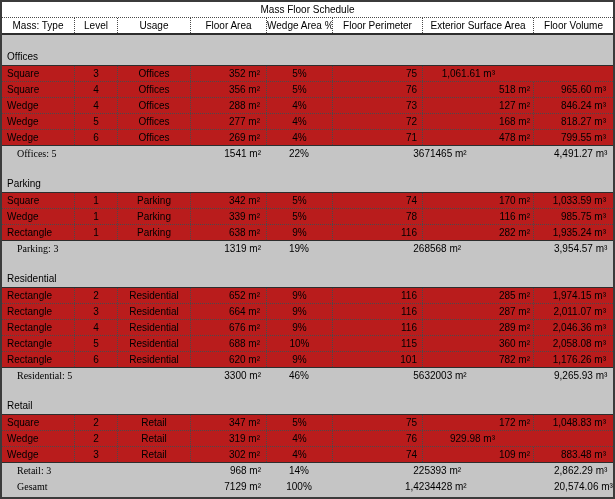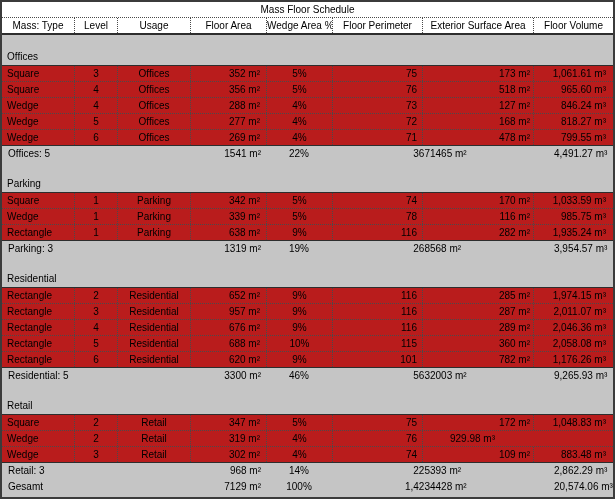--- a/index.html
+++ b/index.html
@@ -36,21 +36,21 @@
   .block { background:#b91c1c; border-top:1px solid #2d2d2d; border-bottom:1px solid #2d2d2d; }
   .block .row { border-bottom:1px dotted #4a4a4a; }
   .block .row:last-child { border-bottom:none; height:15px; }
   .cell { overflow:hidden; }
   .al { text-align:left; padding-left:5px; }
   .ac { text-align:center; }
   .ar { text-align:right; }
   .c4.ar { padding-right:6px; } .c6.ar { padding-right:5px; }
   .c7.ar { padding-right:3px; } .c8.ar { padding-right:7px;text-align:right; }
   .subtotal-row { display:flex; height:16px; line-height:16px; white-space:nowrap; }
-  .s-label { width:188px; padding-left:6px; }
+  .s-label { width:188px; padding-left:15px;font-family:Liberation Serif, serif; }
   .s4 { width:76px; text-align:right; padding-right:5px; }
   .s5 { width:66px; text-align:center; }
   .s6 { width:98px; text-align:right; }
   .s7 { width:124px; text-align:left; padding-right:2px; }
   .s8 { width:59px; text-align:right; padding-right:17px; }
 </style>
 </head>
 <body>
 
 <div class="schedule">
@@ -69,21 +69,20 @@
       <div class="gap"></div>
       <div class="group-label">Offices</div>
       <div class="block">
         <div class="row">
           <div class="c1 al cell">Square</div>
           <div class="c2 ac cell sep">3</div>
           <div class="c3 ac cell sep">Offices</div>
           <div class="c4 ar cell sep">352 m²</div>
           <div class="c5 ac cell sep">5%</div>
           <div class="c6 ar cell sep">75</div>
-          <div class="c7 ar cell sep">173 m²</div>
           <div class="c8 ar cell sep">1,061.61 m³</div>
         </div>
         <div class="row">
           <div class="c1 al cell">Square</div>
           <div class="c2 ac cell sep">4</div>
           <div class="c3 ac cell sep">Offices</div>
           <div class="c4 ar cell sep">356 m²</div>
           <div class="c5 ac cell sep">5%</div>
           <div class="c6 ar cell sep">76</div>
           <div class="c7 ar cell sep">518 m²</div>
@@ -180,21 +179,21 @@
           <div class="c4 ar cell sep">652 m²</div>
           <div class="c5 ac cell sep">9%</div>
           <div class="c6 ar cell sep">116</div>
           <div class="c7 ar cell sep">285 m²</div>
           <div class="c8 ar cell sep">1,974.15 m³</div>
         </div>
         <div class="row">
           <div class="c1 al cell">Rectangle</div>
           <div class="c2 ac cell sep">3</div>
           <div class="c3 ac cell sep">Residential</div>
-          <div class="c4 ar cell sep">957 m²</div>
+          <div class="c4 ar cell sep">664 m²</div>
           <div class="c5 ac cell sep">9%</div>
           <div class="c6 ar cell sep">116</div>
           <div class="c7 ar cell sep">287 m²</div>
           <div class="c8 ar cell sep">2,011.07 m³</div>
         </div>
         <div class="row">
           <div class="c1 al cell">Rectangle</div>
           <div class="c2 ac cell sep">4</div>
           <div class="c3 ac cell sep">Residential</div>
           <div class="c4 ar cell sep">676 m²</div>

